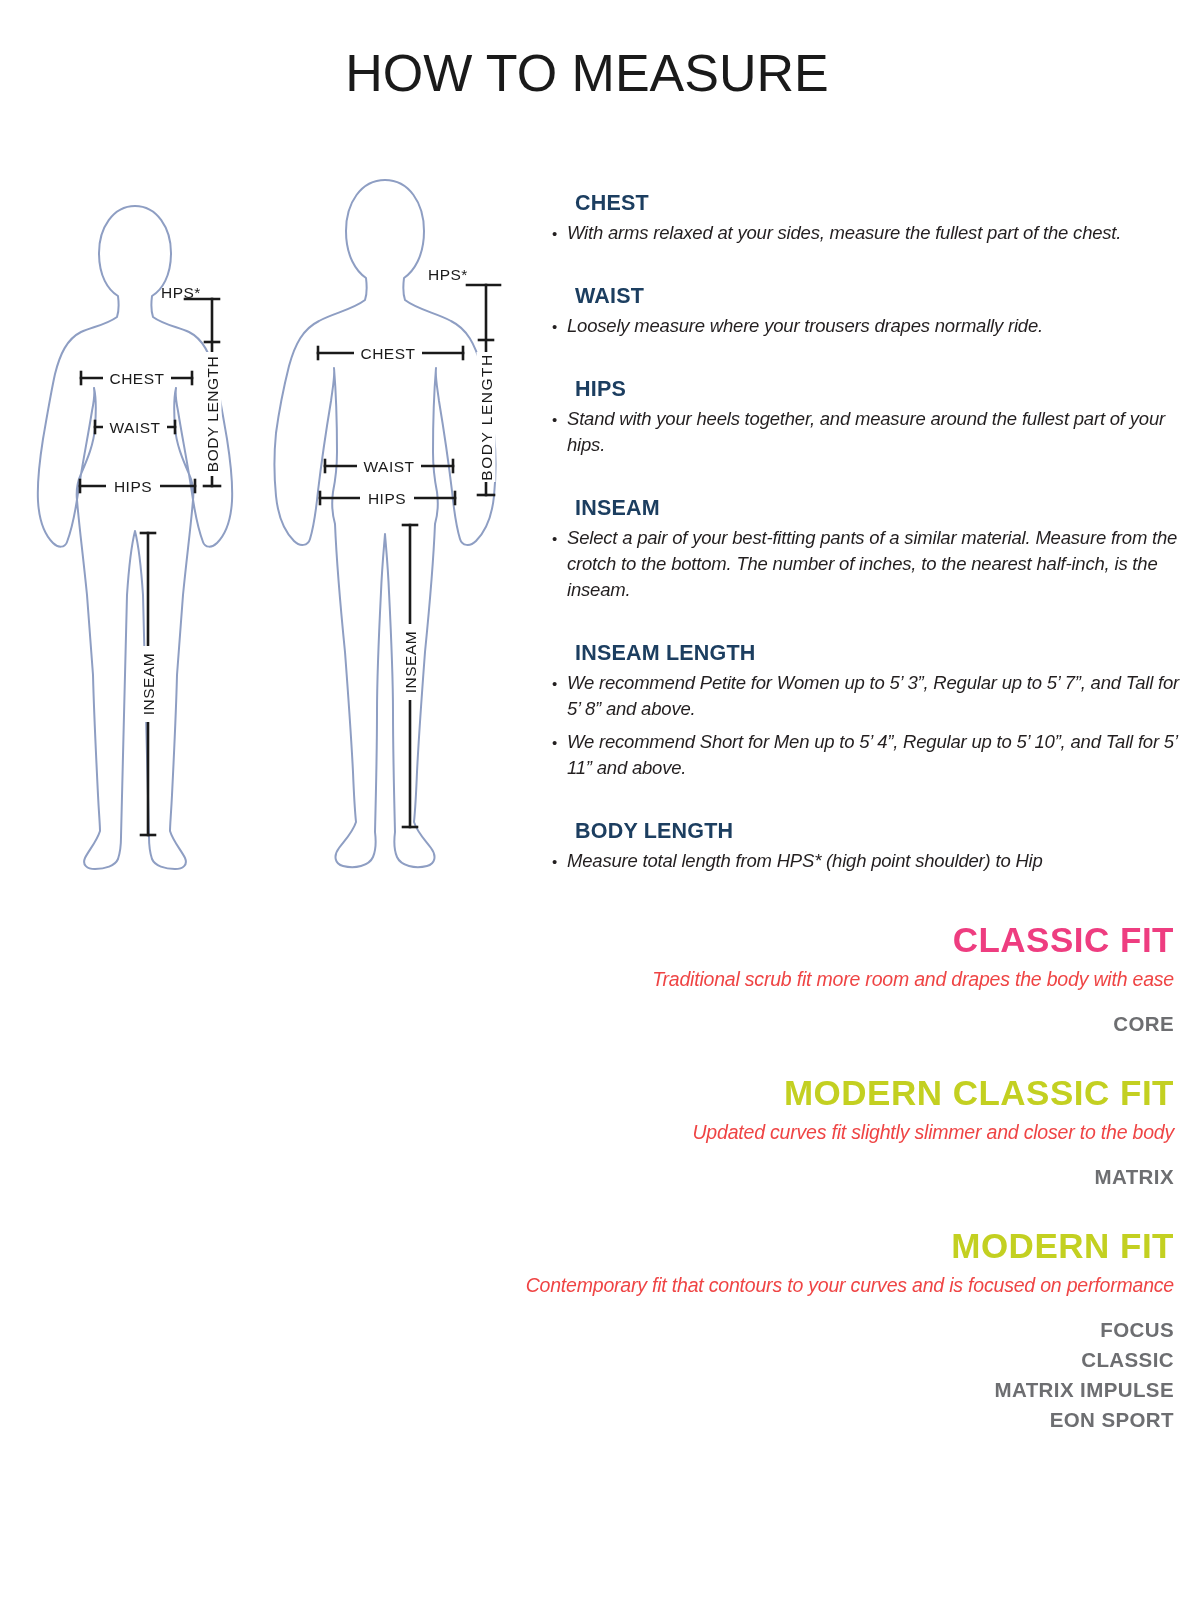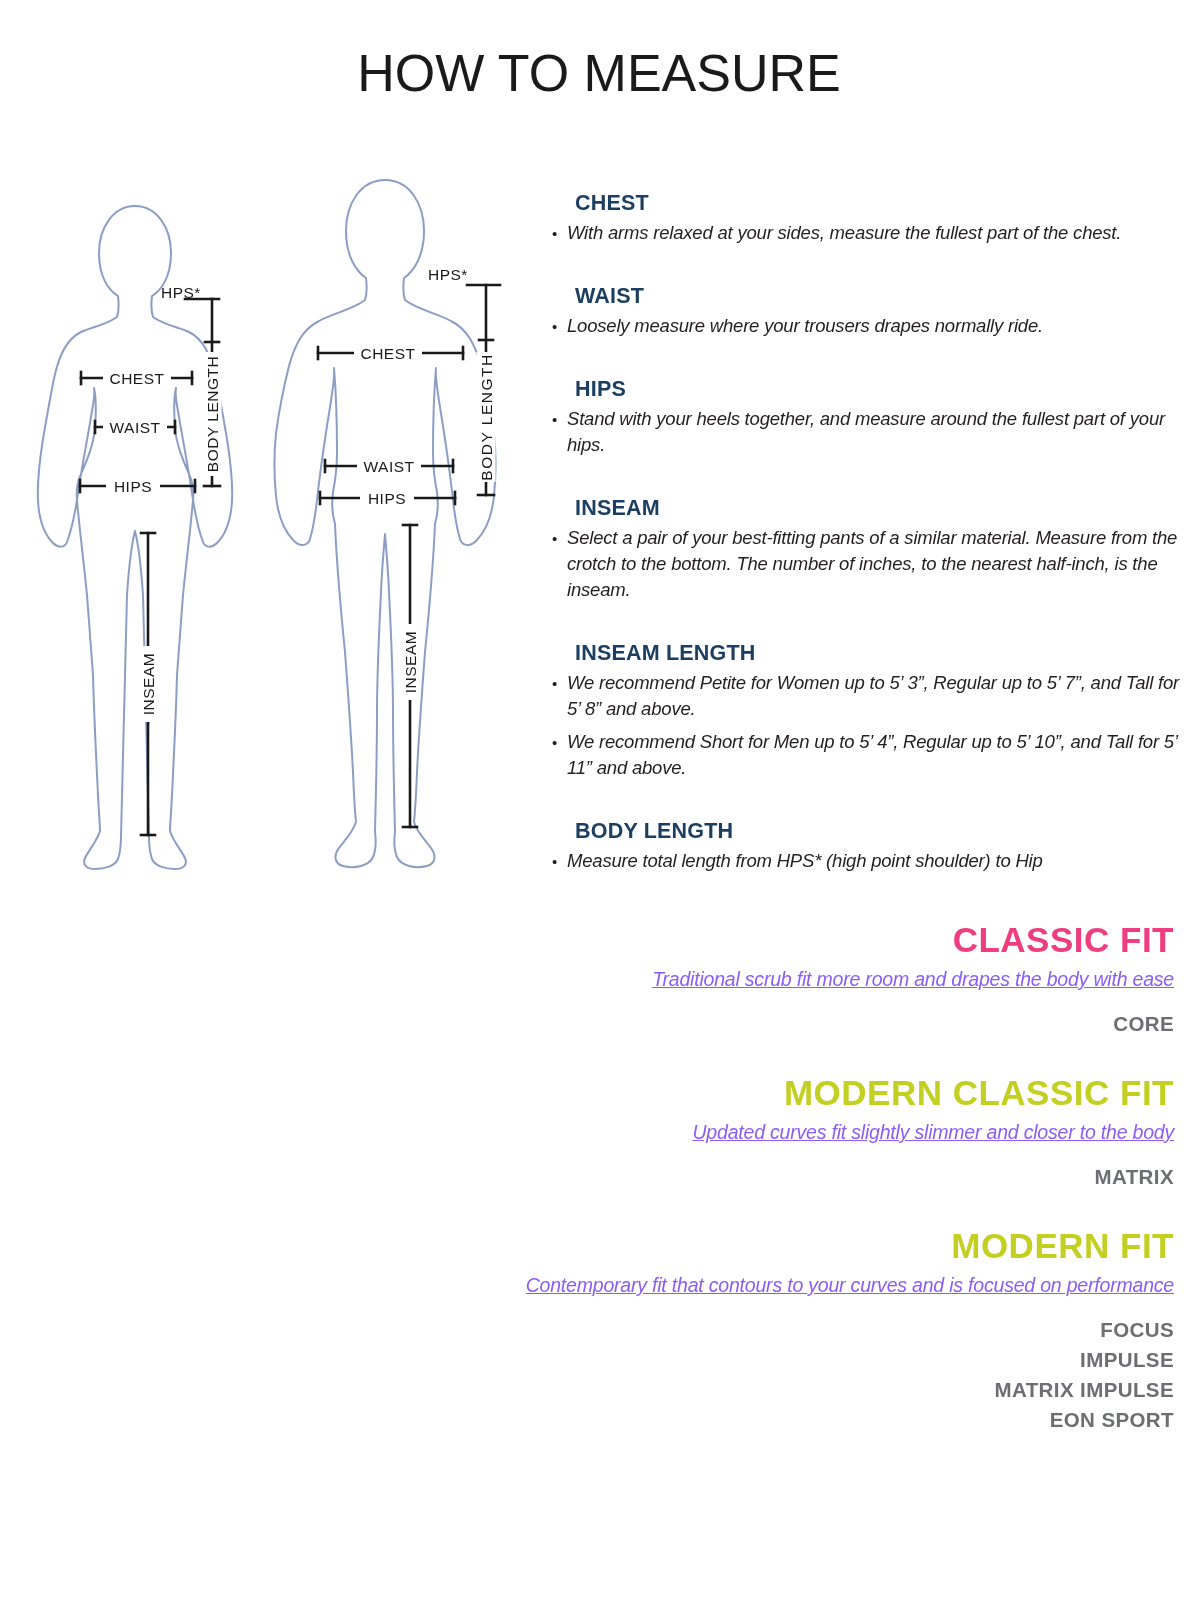--- a/index.html
+++ b/index.html
@@ -7,21 +7,20 @@
     width:1200px; height:1600px; background:#ffffff; position:relative;
     font-family:"Liberation Sans", sans-serif; color:#231f20; overflow:hidden;
   }
   .abs { position:absolute; }
 
   
   .page-title {
     left:0; top:44px; width:1174px; text-align:center;
     font-size:52px; line-height:58px; font-weight:400; color:#1a1a1a;
     letter-spacing:0px;
-    padding-left:12px;
   }
 
   
   svg text { font-family:"Liberation Sans", sans-serif; }
   .fig-label { font-size:15.5px; fill:#1a1a1a; letter-spacing:0.5px; }
   .measure  { stroke:#1a1a1a; stroke-width:2.6; stroke-linecap:square; fill:none; }
   .body-outline { fill:#ffffff; stroke:#8e9ec3; stroke-width:2; stroke-linejoin:round; stroke-linecap:round; }
   .label-bg { fill:#ffffff; }
 
   
@@ -37,21 +36,21 @@
     letter-spacing:-0.2px;
   }
   .bullet-dot { position:absolute; left:0; top:1px; font-style:normal; font-size:15px; }
 
   
   .fits { left:0; top:922px; width:1174px; text-align:right; }
   .fit + .fit { margin-top:36px; }
   .fit-name { font-size:35px; font-weight:bold; line-height:36px; letter-spacing:0.5px; }
   .fit-name.pink  { color:#ee3d80; }
   .fit-name.green { color:#c3d021; }
-  .fit-desc { font-style:italic; font-size:19.5px; line-height:27px; margin-top:8px; color:#8b5cf6; letter-spacing:-0.2px;text-decoration:underline; }
+  .fit-desc { font-style:italic; font-size:19.5px; line-height:27px; margin-top:8px; color:#ef4444; letter-spacing:-0.2px; }
   .fit-products { margin-top:16px; font-weight:bold; font-size:20.5px; line-height:30px; color:#6d6e71; letter-spacing:0.4px; }
 </style>
 </head>
 <body>
 
 <div class="abs page-title">HOW TO MEASURE</div>
 
 <svg class="abs" style="left:25px; top:195px;" width="215" height="680" viewBox="0 0 215 680">
   <path class="body-outline" d="M110,11
     C132,11 146,33 146,58 C146,81 137,95 127,101 C126,109 126,116 128,122
@@ -255,19 +254,19 @@
     <div class="fit-products">
       <div>MATRIX</div>
     </div>
   </div>
 
   <div class="fit">
     <div class="fit-name green">MODERN FIT</div>
     <div class="fit-desc">Contemporary fit that contours to your curves and is focused on performance</div>
     <div class="fit-products">
       <div>FOCUS</div>
-      <div>IMPULSE</div>
+      <div>CLASSIC</div>
       <div>MATRIX IMPULSE</div>
       <div>EON SPORT</div>
     </div>
   </div>
 
 </div>
 
 </body></html>

